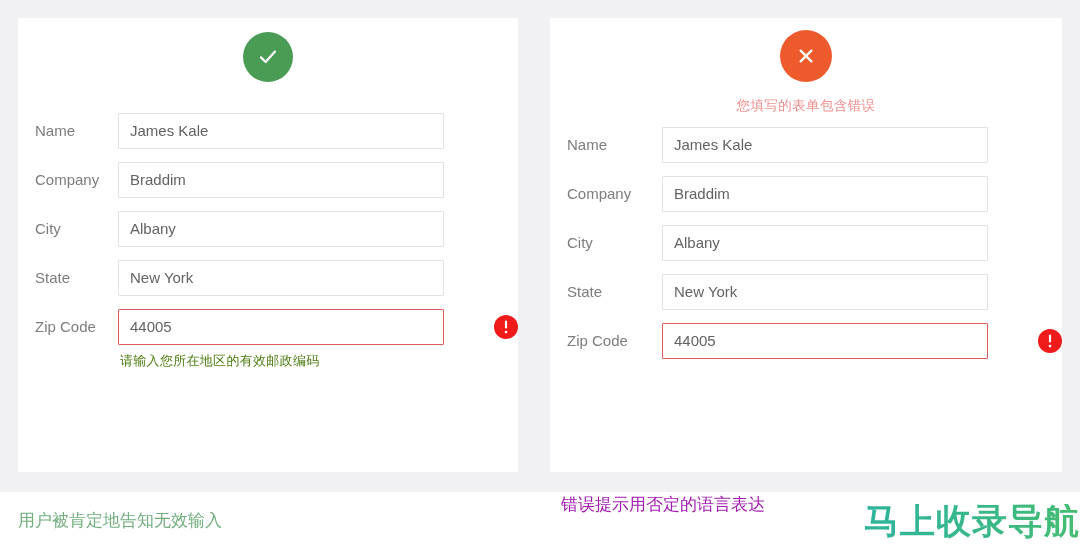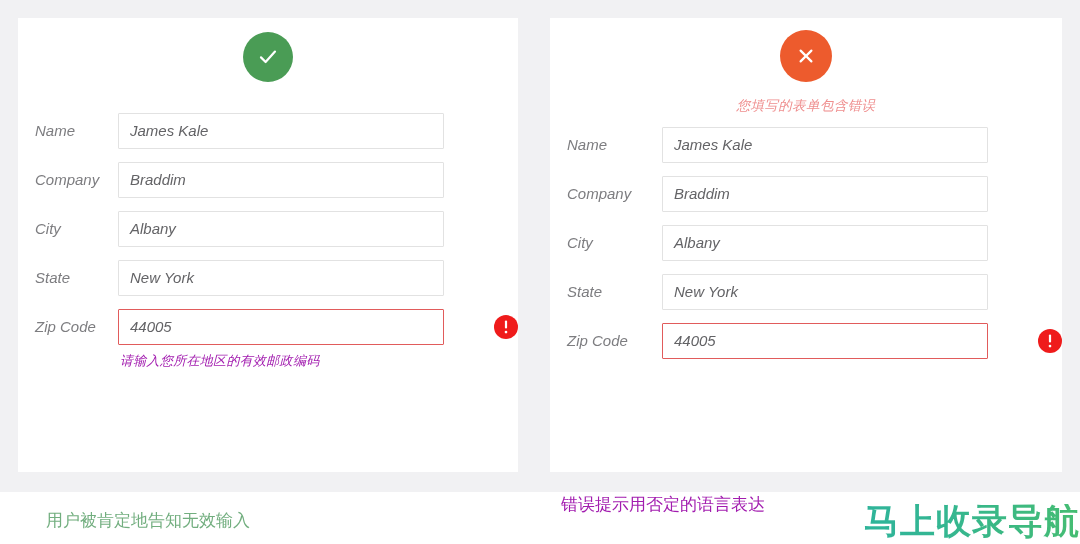--- a/index.html
+++ b/index.html
@@ -41,21 +41,20 @@
     height: 492px;
     display: flex;
     flex-direction: row;
   }
 
   .panel-slot {
     width: 540px;
     height: 492px;
     box-sizing: border-box;
     display: flex;
-    font-style: italic;
   }
   .panel-slot.left  { padding: 18px 22px 20px 18px; }
   .panel-slot.right { padding: 18px 18px 20px 10px; }
 
   .card {
     position: relative;
     flex: 1 1 auto;
     background: #ffffff;
     box-sizing: border-box;
     padding: 0;
@@ -148,21 +147,21 @@
     justify-content: center;
     margin-left: 23px;
     margin-top: 6px;
     flex: 0 0 auto;
   }
   .err-icon svg { display: block; }
 
   .field-error {
     font-size: 13px;
     line-height: 1;
-    color: #a21caf;
+    color: #4d7c0f;
     padding: 9px 0 0 2px;
     letter-spacing: 0.3px;
     white-space: nowrap;
   }
   .field-error.hidden { visibility: hidden; }
 
   .row-with-icon { align-items: flex-start; }
 
   
   .captions {
@@ -172,21 +171,21 @@
     width: 1080px;
     height: 52px;
     background: #ffffff;
   }
   .caption {
     position: absolute;
     font-size: 17px;
     line-height: 1;
     white-space: nowrap;
   }
-  .caption.ok  { left: 18px;  top: 20px; color: #72ae7f; margin-left: 28px; }
+  .caption.ok  { left: 18px;  top: 20px; color: #72ae7f; }
   .caption.bad { left: 561px; top: 4px; color: #a21caf; }
 
   .watermark {
     position: absolute;
     right: 0px;
     top: 12px;
     font-size: 35px;
     font-weight: bold;
     line-height: 1;
     letter-spacing: 1px;

